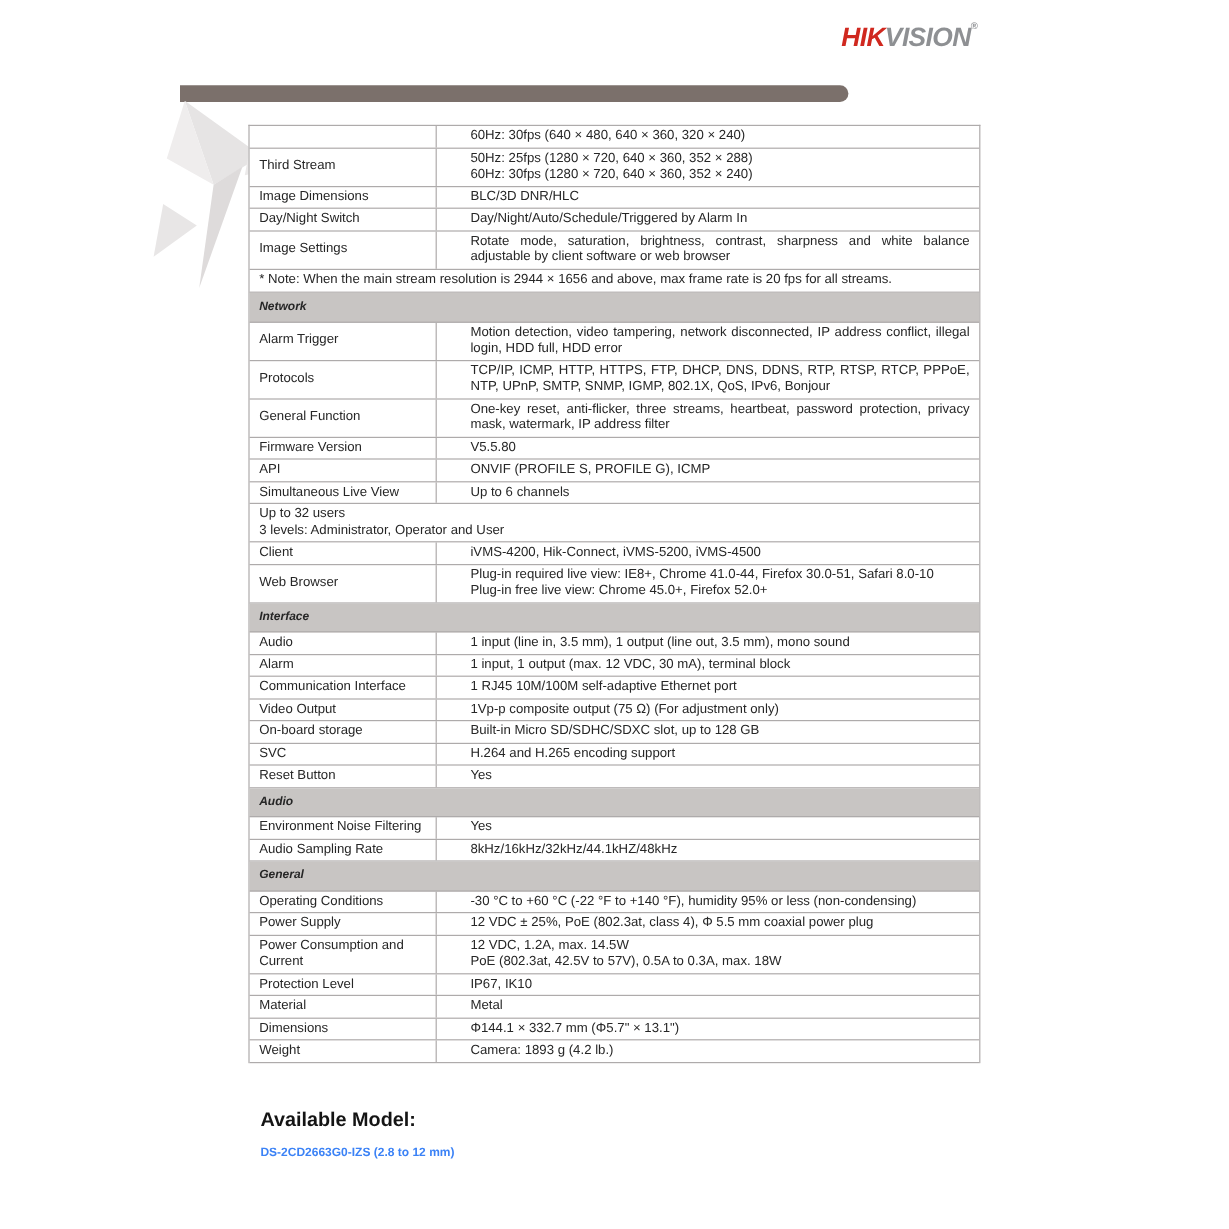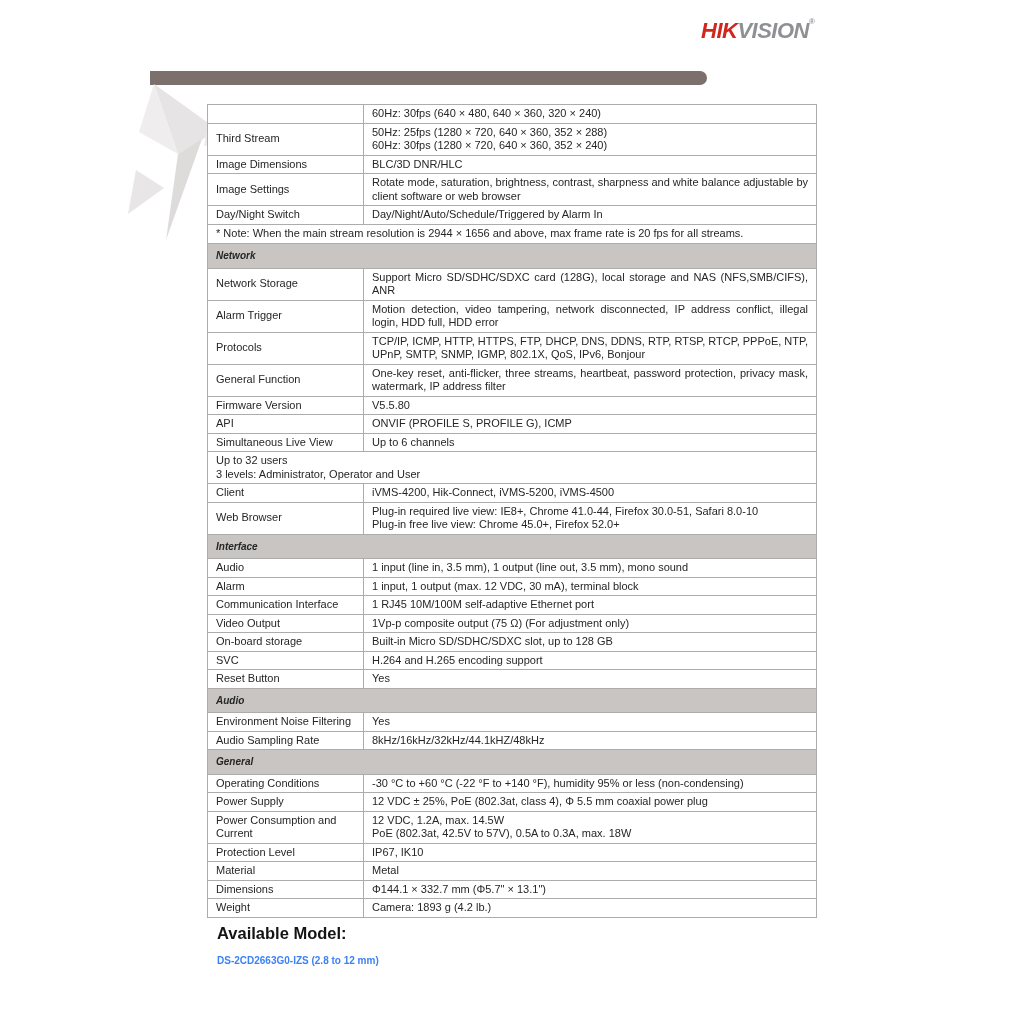--- a/index.html
+++ b/index.html
@@ -34,21 +34,21 @@
   .watermark { position:absolute; left:126px; top:82px; z-index:0; }
 
   
   .spec-table {
     position:absolute; left:207px; top:104px; width:610px;
     background:#fff; z-index:1;
     border:1px solid var(--border-color,#aeabab);
     border-bottom:none;
     font-size:11px;
   }
-  .row { display:flex; border-bottom:1px solid var(--border-color,#aeabab); min-height:18px; align-items:stretch; }
+  .row { display:flex; border-bottom:1px solid var(--border-color,#aeabab); min-height:18px; align-items:stretch;gap:20px; }
   .cell-label {
     width:156px; flex-shrink:0;
     border-right:1px solid var(--border-color,#aeabab);
     padding:2px 8px; line-height:13.5px;
     display:flex; flex-direction:column; justify-content:center;
   }
   .cell-value {
     flex:1; padding:2px 8px; line-height:13.5px;
     display:flex; flex-direction:column; justify-content:center;
   }
@@ -102,44 +102,38 @@
           <div class="line">60Hz: 30fps (1280 × 720, 640 × 360, 352 × 240)</div>
         </div>
       </div>
       <div class="row spec-row">
         <div class="cell-label">Image Dimensions</div>
         <div class="cell-value">
           <div class="line wrap">BLC/3D DNR/HLC</div>
         </div>
       </div>
       <div class="row spec-row">
+        <div class="cell-label">Day/Night Switch</div>
+        <div class="cell-value">
+          <div class="line wrap">Day/Night/Auto/Schedule/Triggered by Alarm In</div>
+        </div>
+      </div>
+      <div class="row spec-row">
         <div class="cell-label">Image Settings</div>
         <div class="cell-value">
           <div class="line wrap">Rotate mode, saturation, brightness, contrast, sharpness and white balance adjustable by client software or web browser</div>
-        </div>
-      </div>
-      <div class="row spec-row">
-        <div class="cell-label">Day/Night Switch</div>
-        <div class="cell-value">
-          <div class="line wrap">Day/Night/Auto/Schedule/Triggered by Alarm In</div>
         </div>
       </div>
       <div class="row note-row">
         <span class="note-text">* Note: When the main stream resolution is 2944 × 1656 and above, max frame rate is 20 fps for all streams.</span>
       </div>
       <div class="row section-row">
         <span class="section-label">Network</span>
       </div>
       <div class="row spec-row">
-        <div class="cell-label">Network Storage</div>
-        <div class="cell-value">
-          <div class="line wrap">Support Micro SD/SDHC/SDXC card (128G), local storage and NAS (NFS,SMB/CIFS), ANR</div>
-        </div>
-      </div>
-      <div class="row spec-row">
         <div class="cell-label">Alarm Trigger</div>
         <div class="cell-value">
           <div class="line wrap">Motion detection, video tampering, network disconnected, IP address conflict, illegal login, HDD full, HDD error</div>
         </div>
       </div>
       <div class="row spec-row">
         <div class="cell-label">Protocols</div>
         <div class="cell-value">
           <div class="line wrap">TCP/IP, ICMP, HTTP, HTTPS, FTP, DHCP, DNS, DDNS, RTP, RTSP, RTCP, PPPoE, NTP, UPnP, SMTP, SNMP, IGMP, 802.1X, QoS, IPv6, Bonjour</div>
         </div>

